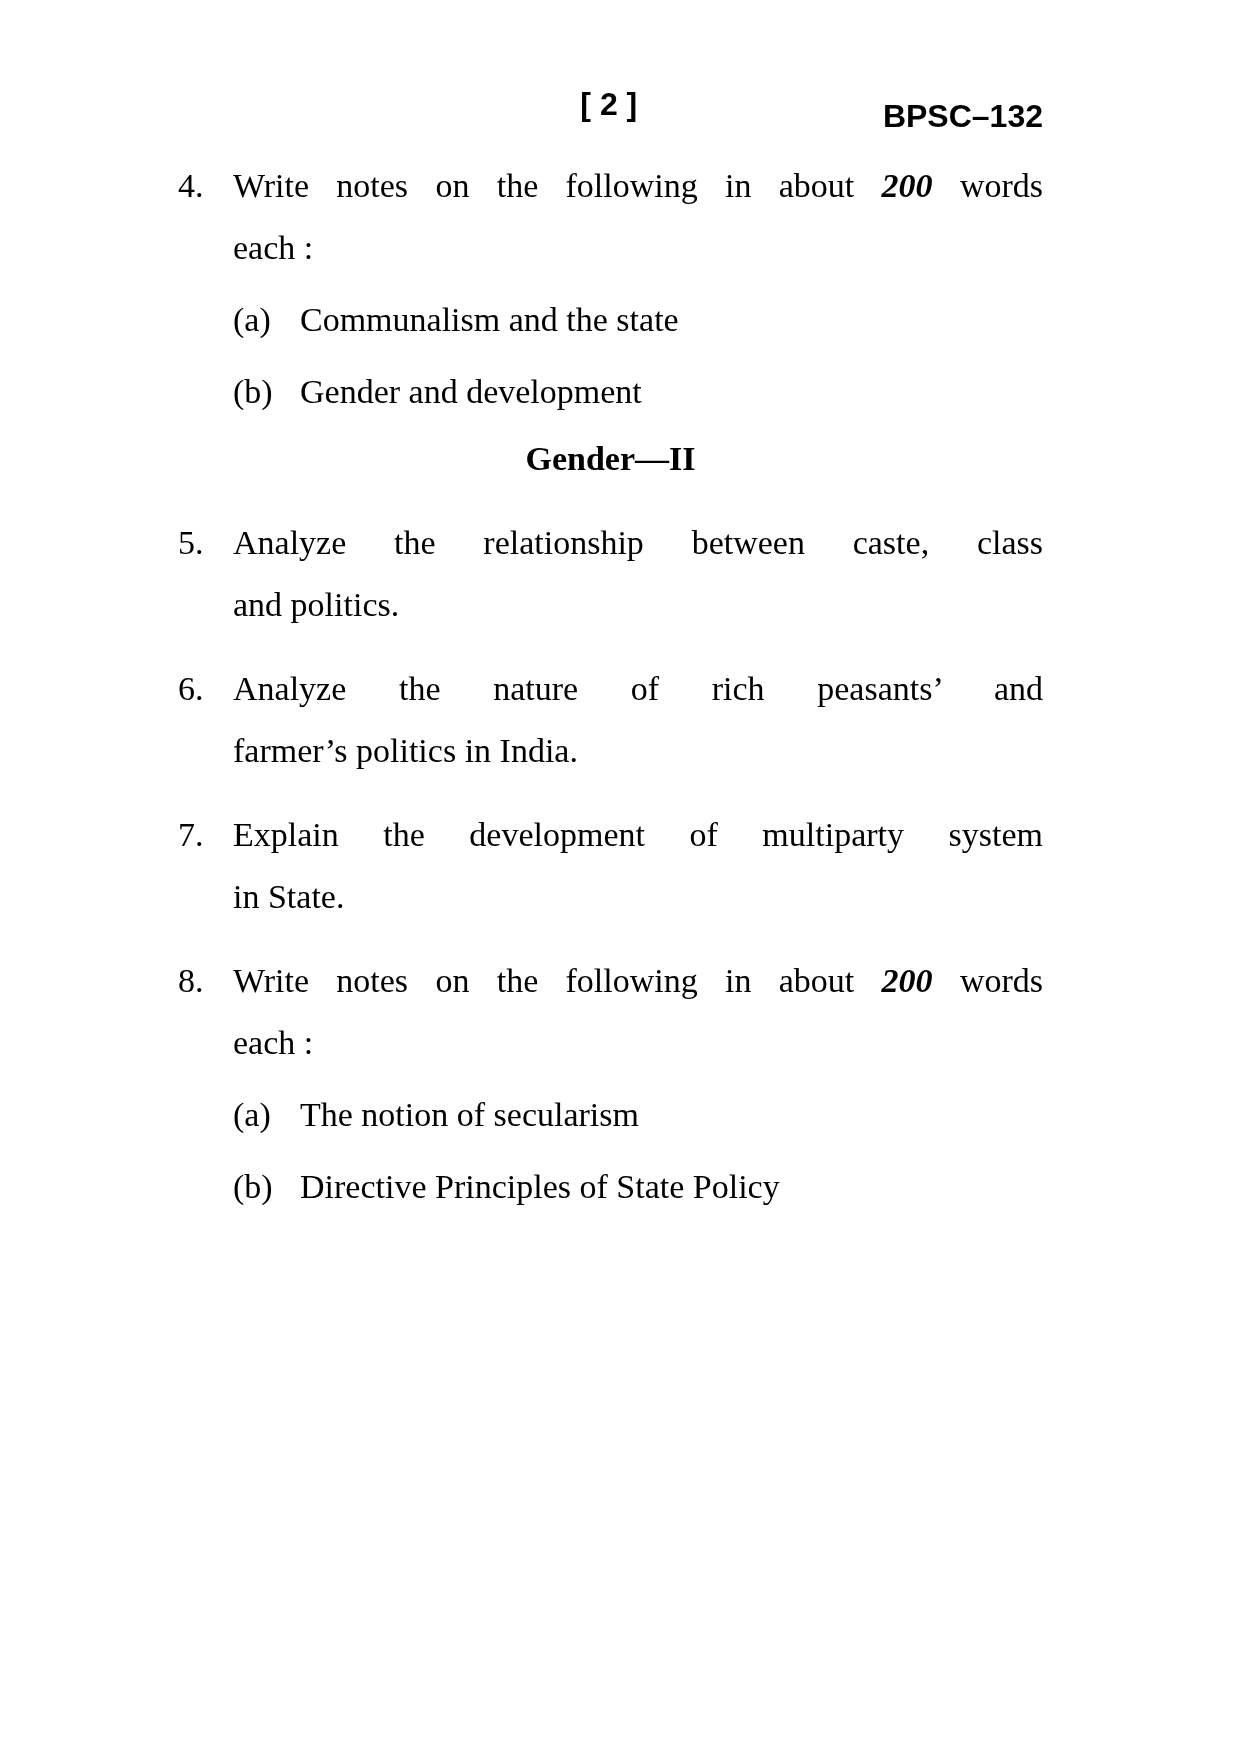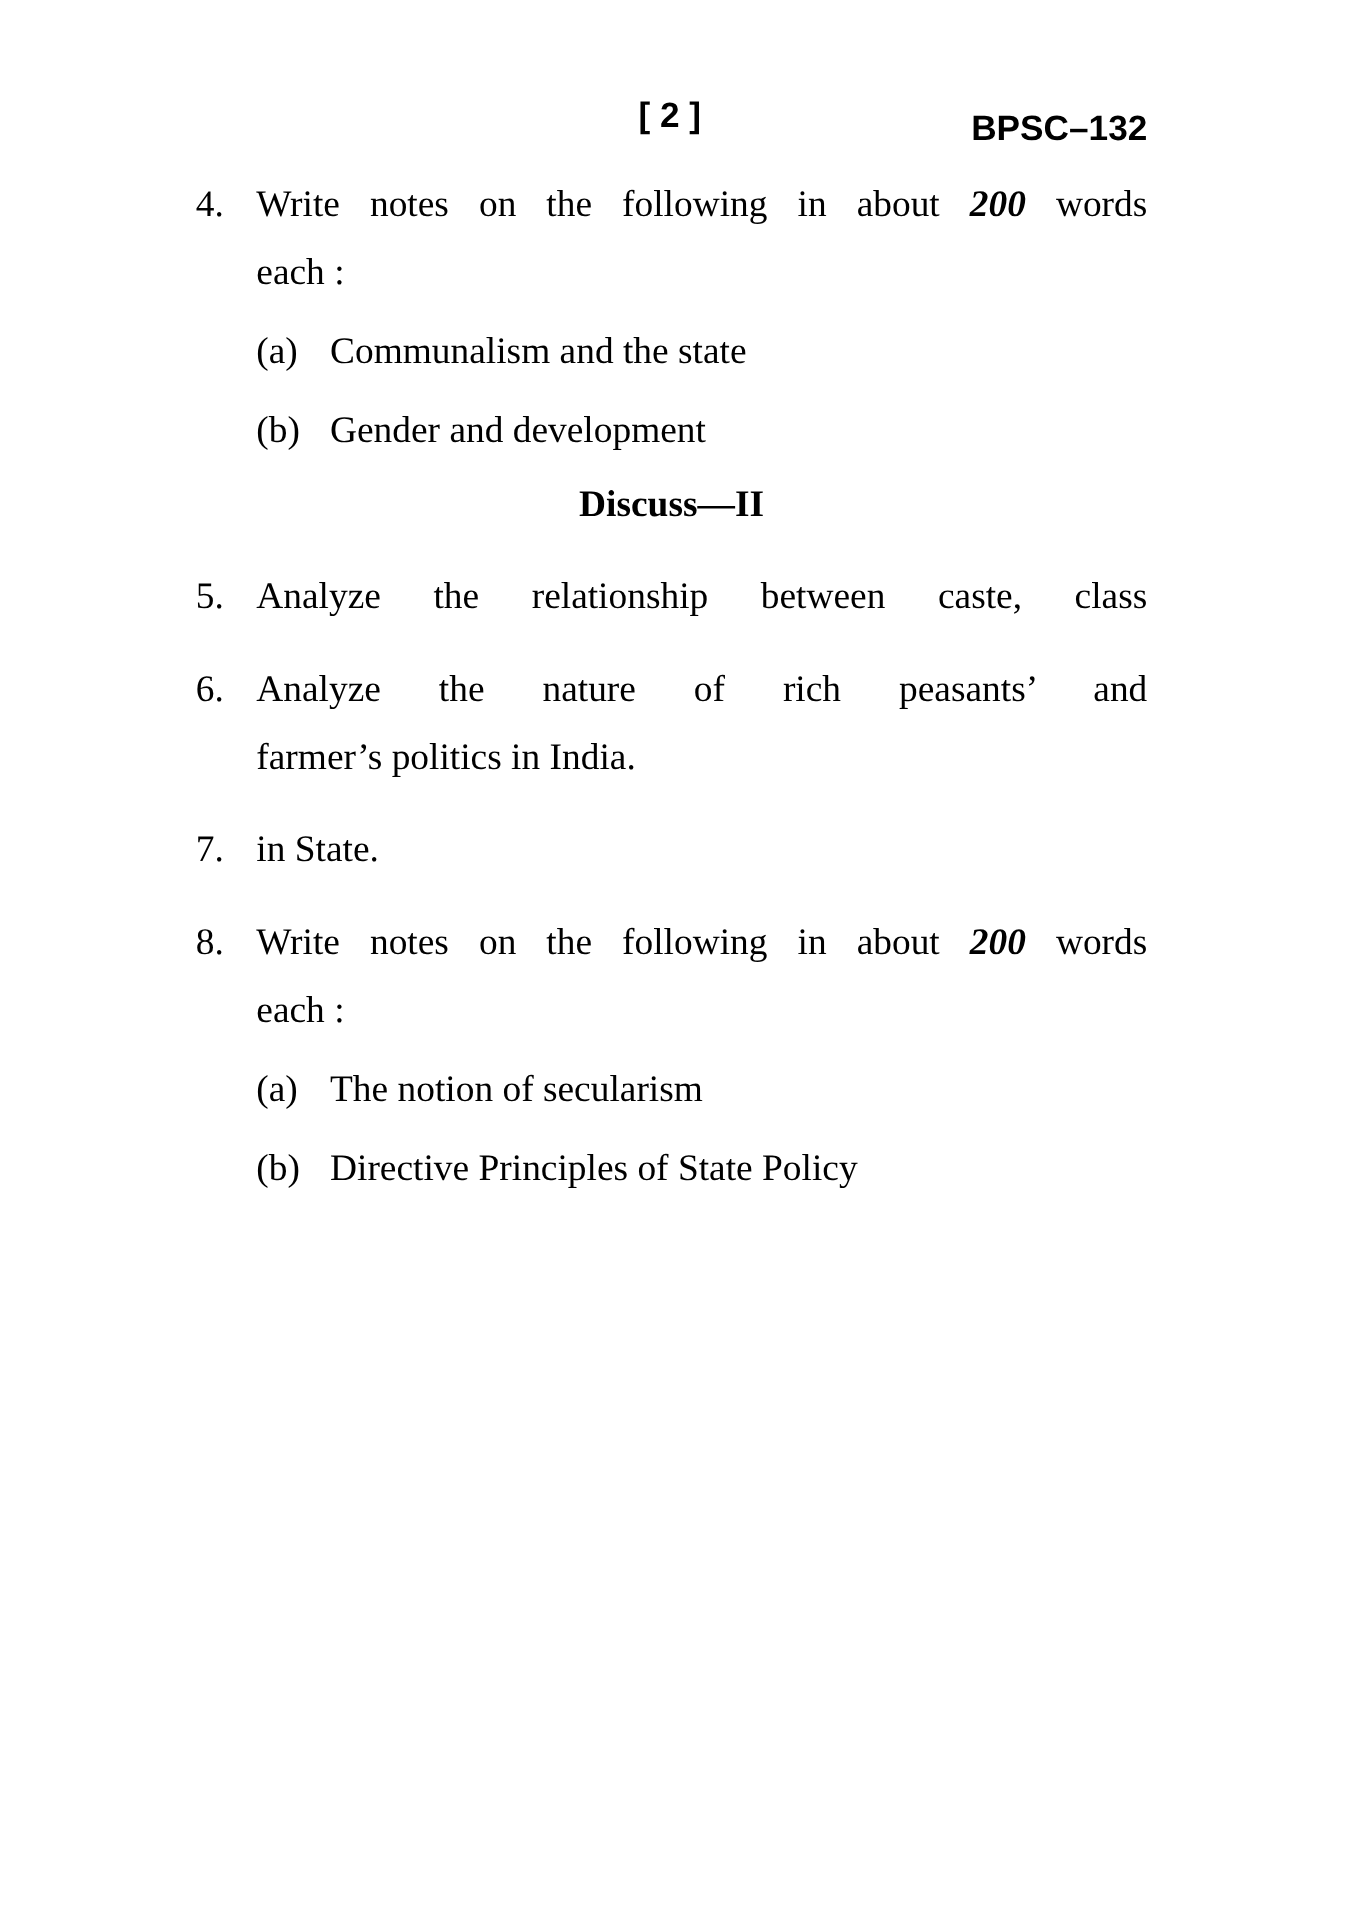--- a/index.html
+++ b/index.html
@@ -107,40 +107,42 @@
           <span class="sublabel">(a)</span>
             <span>Communalism and the state</span>
         </div>
         <div class="subitem">
           <span class="sublabel">(b)</span>
             <span>Gender and development</span>
         </div>
       </div>
     </section>
 
-    <h2 class="section-title">Discuss—II</h2>
+    <h2 class="section-title">Gender—II</h2>
 
     <section class="question">
       <div class="qnum">5.</div>
       <div class="qbody">
         <div class="qline justify">Analyze the relationship between caste, class</div>
+        <div class="qline">and politics.</div>
       </div>
     </section>
 
     <section class="question">
       <div class="qnum">6.</div>
       <div class="qbody">
         <div class="qline justify">Analyze the nature of rich peasants’ and</div>
         <div class="qline">farmer’s politics in India.</div>
       </div>
     </section>
 
     <section class="question">
       <div class="qnum">7.</div>
       <div class="qbody">
+        <div class="qline justify">Explain the development of multiparty system</div>
         <div class="qline">in State.</div>
       </div>
     </section>
 
     <section class="question">
       <div class="qnum">8.</div>
       <div class="qbody">
         <div class="qline justify"><span>Write notes on the following in about </span><span class="b">200</span><span> words</span></div>
         <div class="qline">each :</div>
         <div class="subitem">

